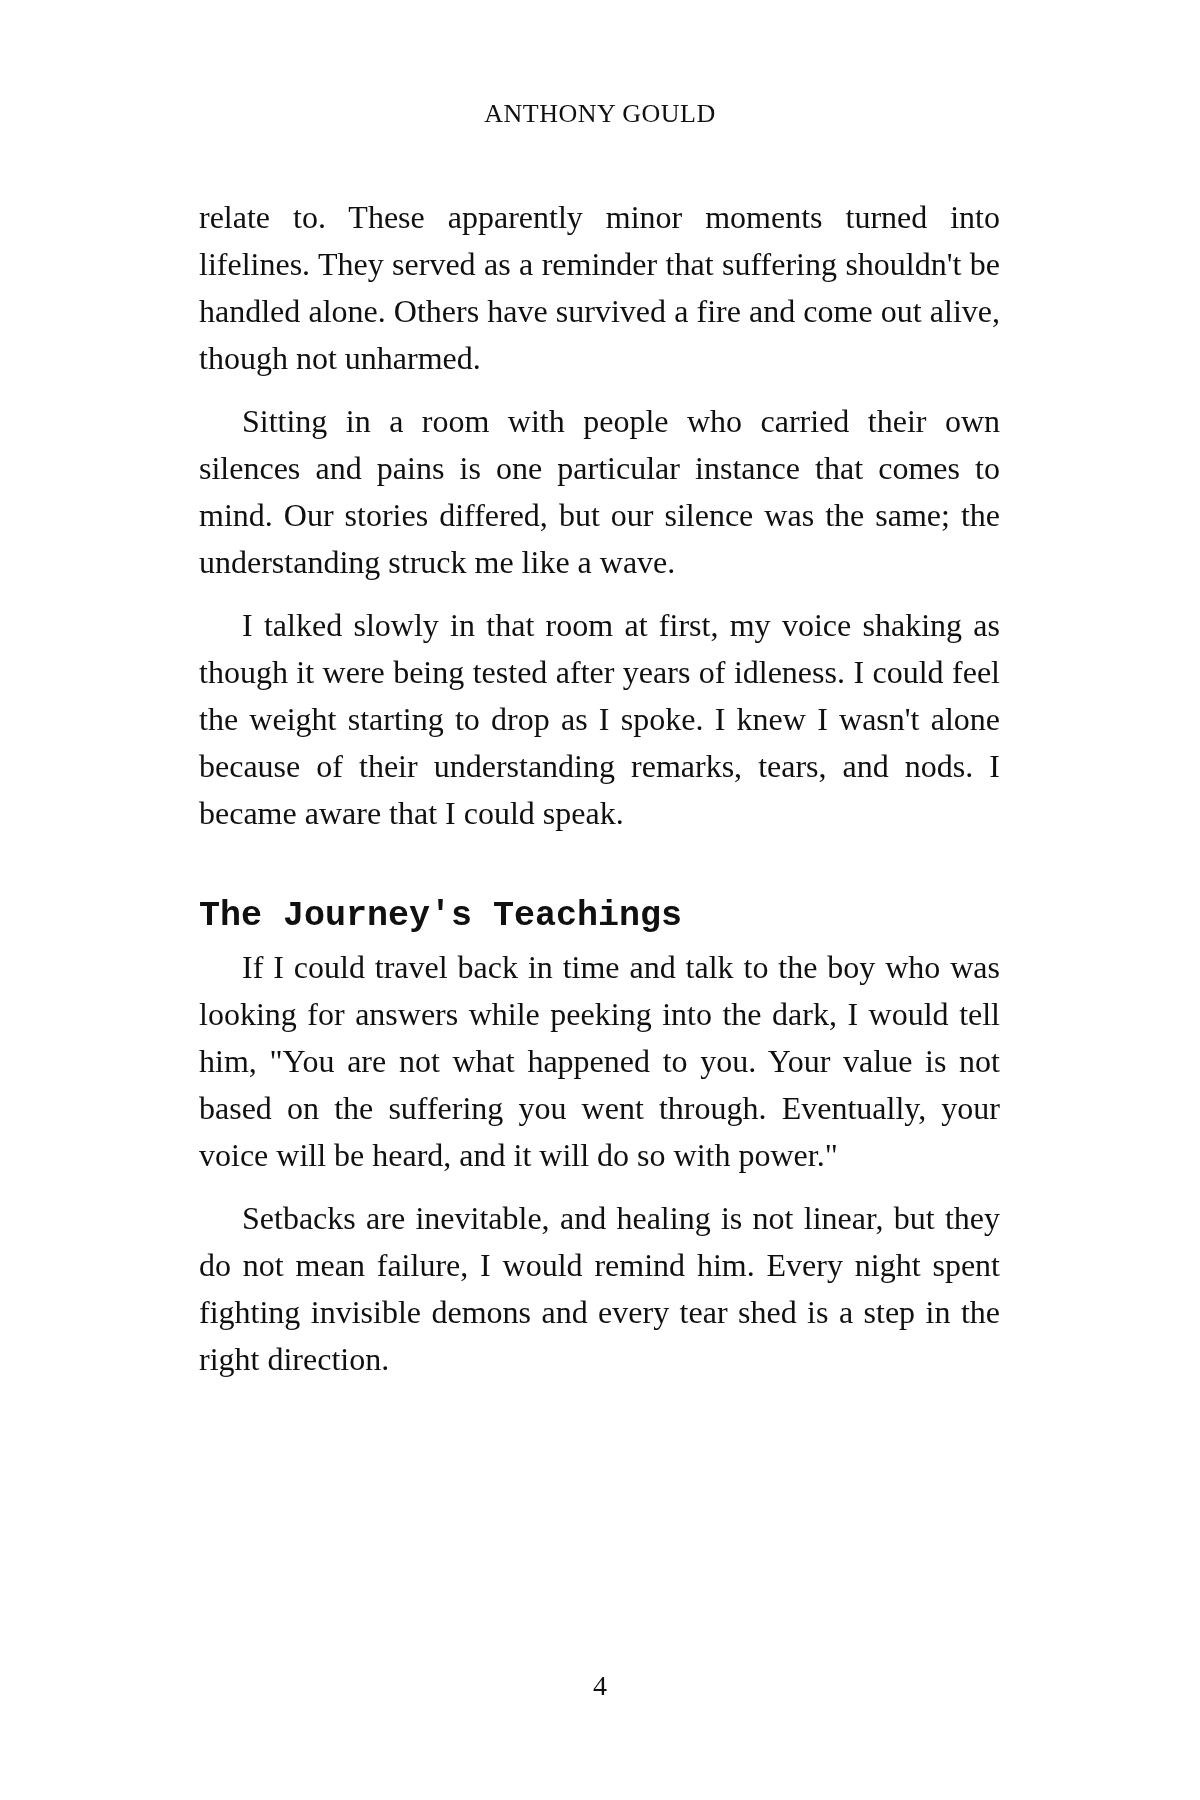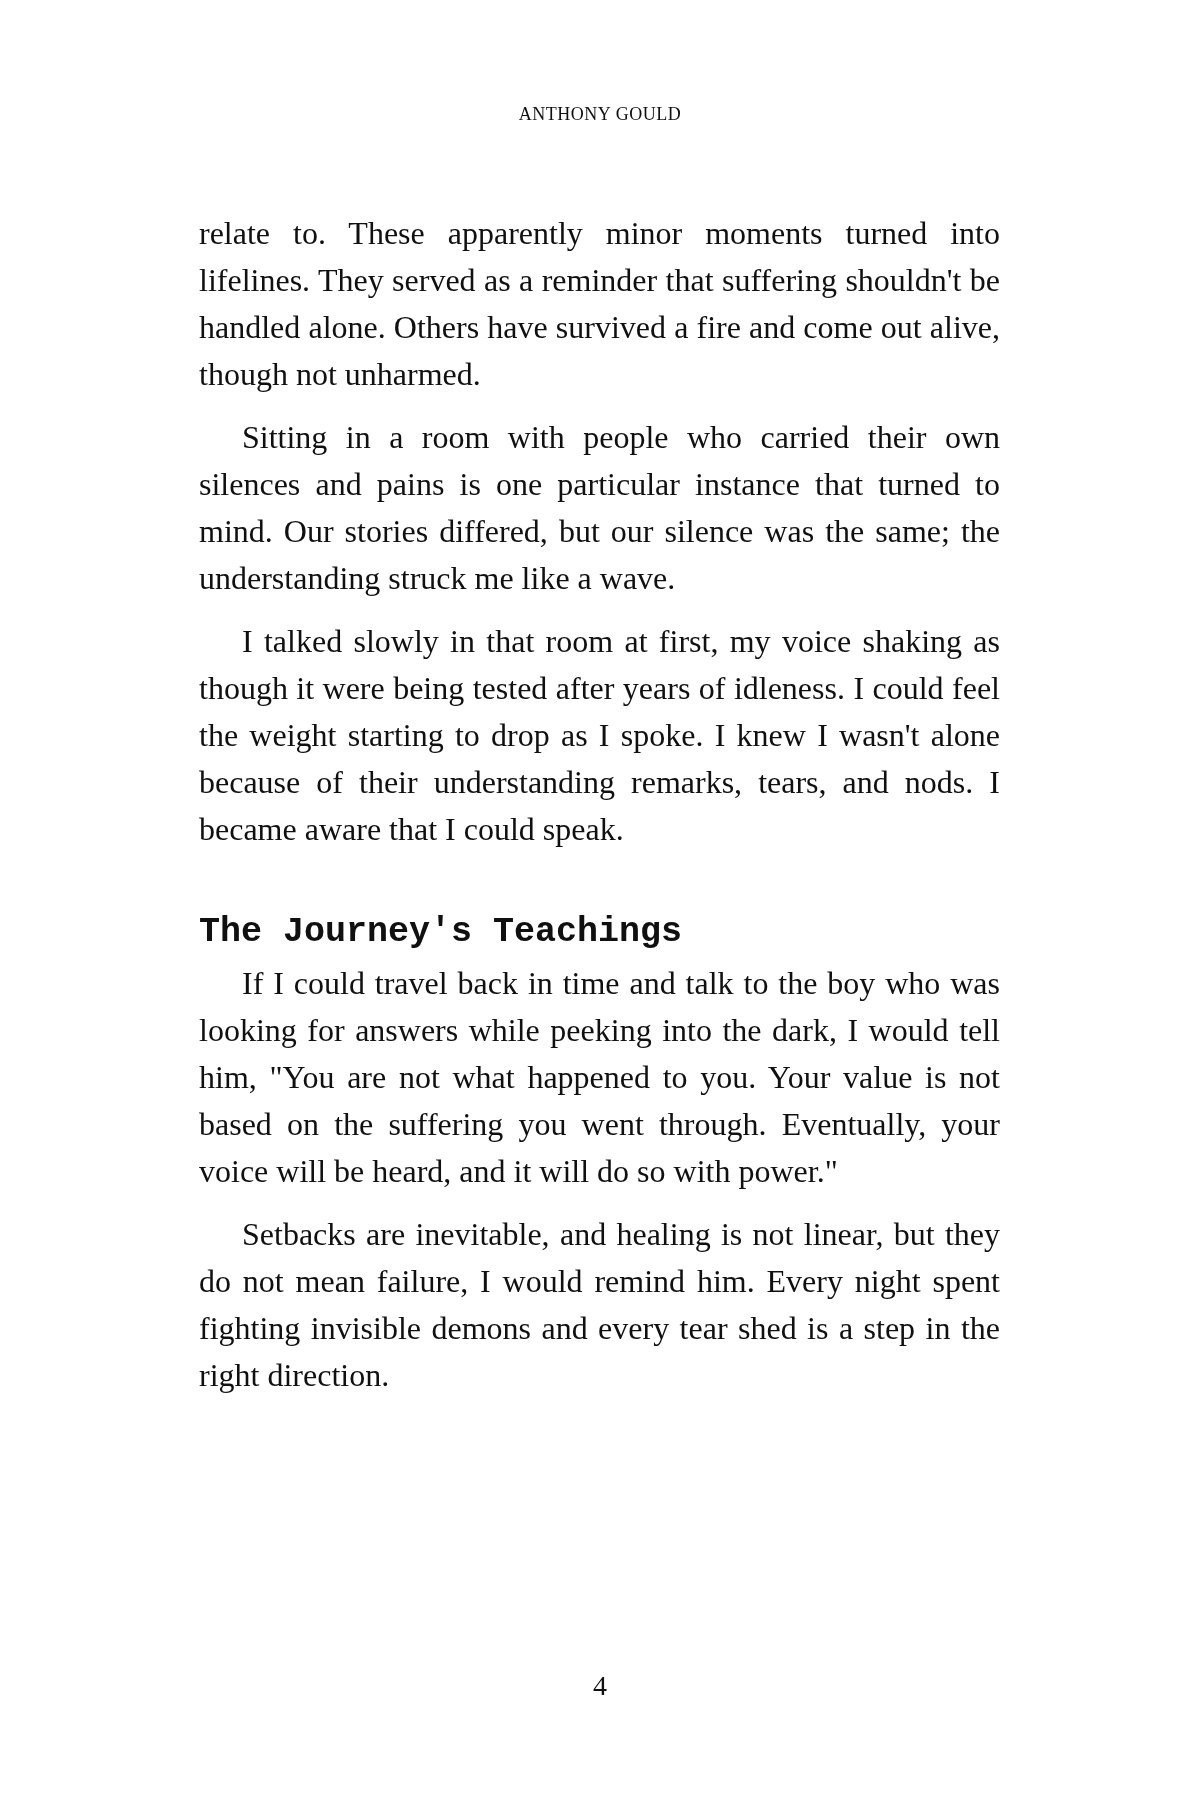--- a/index.html
+++ b/index.html
@@ -20,28 +20,28 @@
     height: 1800px;
     background: #ffffff;
     overflow: hidden;
   }
   .running-header {
     position: absolute;
     top: 98px;
     left: 0;
     width: 1200px;
     text-align: center;
-    font-size: 18px;
+    font-size: 26px;
     line-height: 32px;
     letter-spacing: 0.5px;
     font-weight: normal;
   }
   .content {
     position: absolute;
-    top: 210px;
+    top: 194px;
     left: 199px;
     width: 801px;
     font-size: 32px;
     line-height: 47px;
     text-align: justify;
   }
   .para {
     margin: 0;
     padding: 0;
   }
@@ -74,21 +74,21 @@
 <body>
 
 <div class="page">
 
   <div class="running-header">ANTHONY GOULD</div>
 
   <div class="content">
 
     <p class="para">relate to. These apparently minor moments turned into lifelines. They served as a reminder that suffering shouldn't be handled alone. Others have survived a fire and come out alive, though not unharmed.</p>
 
-    <p class="para indent">Sitting in a room with people who carried their own silences and pains is one particular instance that turned to mind. Our stories differed, but our silence was the same; the understanding struck me like a wave.</p>
+    <p class="para indent">Sitting in a room with people who carried their own silences and pains is one particular instance that comes to mind. Our stories differed, but our silence was the same; the understanding struck me like a wave.</p>
 
     <p class="para indent">I talked slowly in that room at first, my voice shaking as though it were being tested after years of idleness. I could feel the weight starting to drop as I spoke. I knew I wasn't alone because of their understanding remarks, tears, and nods. I became aware that I could speak.</p>
 
     <h2 class="section-heading">The Journey's Teachings</h2>
 
     <p class="para indent">If I could travel back in time and talk to the boy who was looking for answers while peeking into the dark, I would tell him, "You are not what happened to you. Your value is not based on the suffering you went through. Eventually, your voice will be heard, and it will do so with power."</p>
 
     <p class="para indent">Setbacks are inevitable, and healing is not linear, but they do not mean failure, I would remind him. Every night spent fighting invisible demons and every tear shed is a step in the right direction.</p>
 
 

